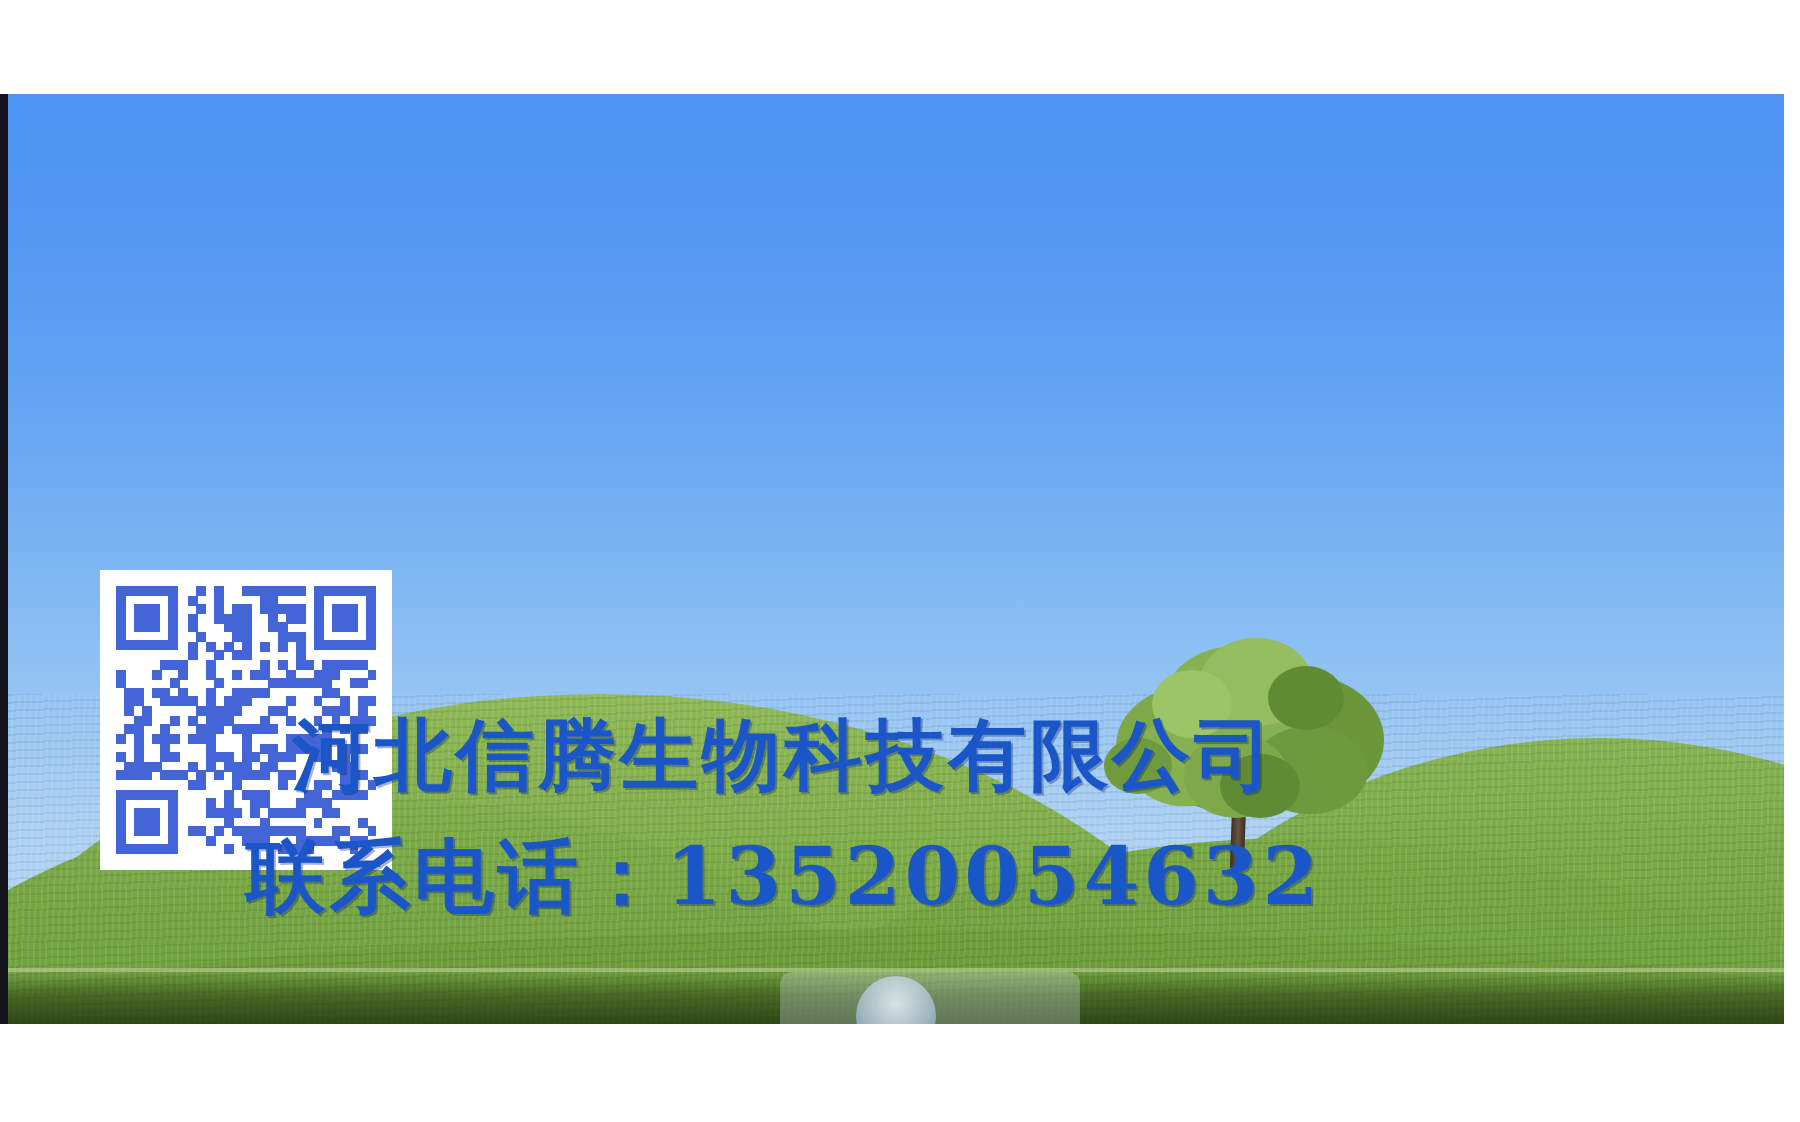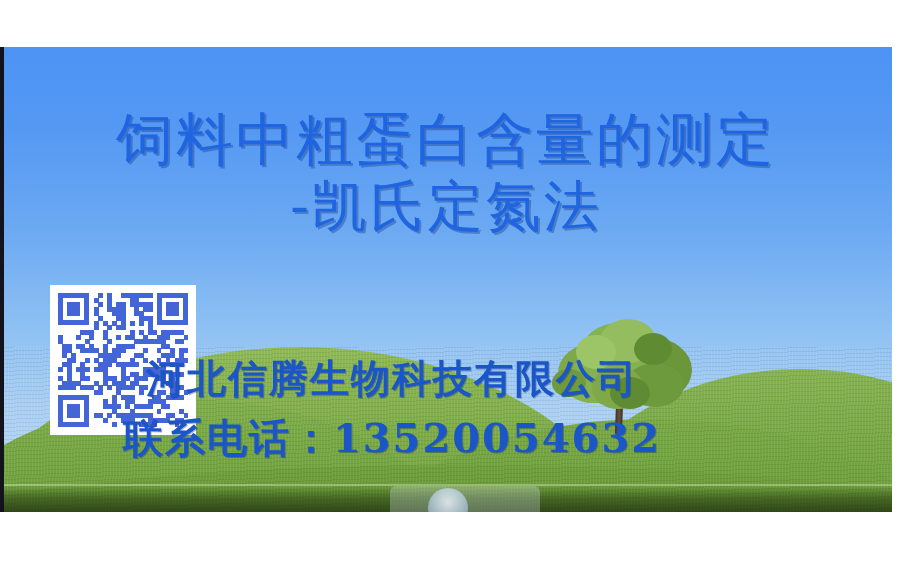--- a/index.html
+++ b/index.html
@@ -361,24 +361,20 @@
       <div class="leaf c5"></div>
       <div class="leaf c6"></div>
       <div class="leaf c7"></div>
       <div class="leaf c8"></div>
       <div class="leaf c9"></div>
       <div class="leaf c10"></div>
       <div class="leaf c11"></div>
       <div class="leaf c12"></div>
     </div>
 
-    <div class="title-block">
-      <div class="title-line1">饲料中粗蛋白含量的测定</div>
-      <div class="title-line2">-凯氏定氮法</div>
-    </div>
 
     <div class="qr-card">
       <div class="qr-matrix" id="qr-matrix">
           <div class="qr-cell" style="left: 40.3448px; top: 0px; width: 4.88276px; height: 5.02069px; background: rgb(68, 101, 216);"></div>
           <div class="qr-cell" style="left: 49.3103px; top: 0px; width: 4.88276px; height: 5.02069px; background: rgb(68, 101, 216);"></div>
           <div class="qr-cell" style="left: 62.7586px; top: 0px; width: 4.88276px; height: 5.02069px; background: rgb(68, 101, 216);"></div>
           <div class="qr-cell" style="left: 67.2414px; top: 0px; width: 4.88276px; height: 5.02069px; background: rgb(68, 101, 216);"></div>
           <div class="qr-cell" style="left: 71.7241px; top: 0px; width: 4.88276px; height: 5.02069px; background: rgb(68, 101, 216);"></div>
           <div class="qr-cell" style="left: 76.2069px; top: 0px; width: 4.88276px; height: 5.02069px; background: rgb(68, 101, 216);"></div>
           <div class="qr-cell" style="left: 80.6897px; top: 0px; width: 4.88276px; height: 5.02069px; background: rgb(68, 101, 216);"></div>

